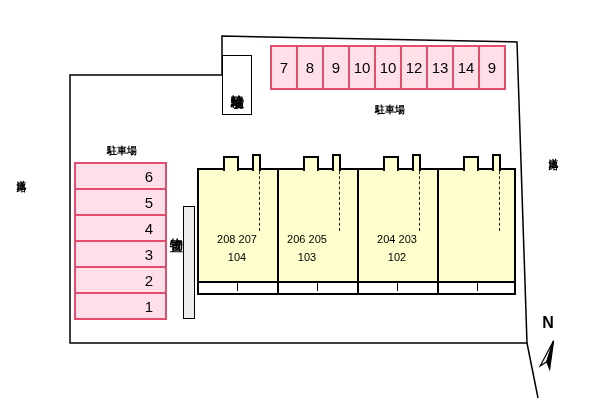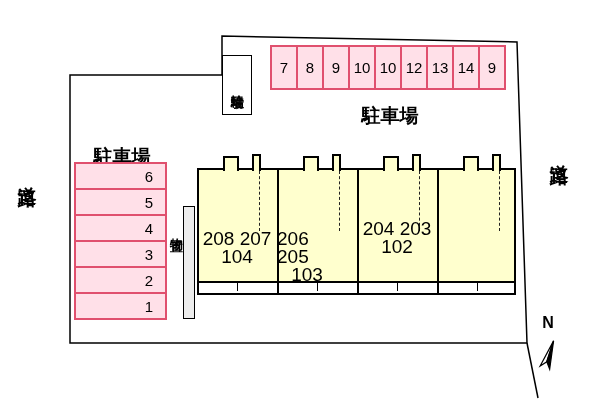--- a/index.html
+++ b/index.html
@@ -8,40 +8,40 @@
     --bfill:#ffffce;
     --ink:#000000;
   }
   html,body{margin:0;padding:0;background:#fff;}
   .plan{
     position:relative;width:600px;height:400px;background:#ffffff;
     font-family:"Liberation Sans", sans-serif;color:var(--ink);overflow:hidden;
   }
   .abs{position:absolute;box-sizing:border-box;}
   .vtext{writing-mode:vertical-rl;text-orientation:upright;letter-spacing:2px;}
-  .lbl{font-weight:bold;font-size:19px;}
+  .lbl{font-weight:bold;font-size:10px;}
   
   .prow{display:flex;flex-direction:row;}
   .pcol{display:flex;flex-direction:column;}
   .pcell{
     box-sizing:border-box;background:var(--pfill);border:2px solid var(--pborder);
     display:flex;align-items:center;justify-content:center;font-size:15px;color:#000;
   }
   .pcell.h{width:28px;height:45px;margin-left:-2px;}
   .pcell.h:first-child{margin-left:0;}
   .pcell.v{width:93px;height:28px;margin-top:-2px;justify-content:flex-end;padding-right:12px;}
   .pcell.v:first-child{margin-top:0;}
   
   .bmain{background:var(--bfill);border:2px solid #000;}
   .bnotch{background:var(--bfill);border:2px solid #000;border-bottom:none;}
   .bdash{border-left:1.5px dashed #222;}
   .bdiv{border-left:2px solid #000;}
   .bstrip{background:#ffffff;border-top:2px solid #000;}
   .btick{border-left:1.5px solid #000;}
-  .unit-label{display:flex;flex-direction:column;align-items:center;font-size:19px;line-height:18px;}
+  .unit-label{display:flex;flex-direction:column;align-items:center;font-size:11px;line-height:18px;}
   .shed{background:#ededed;border:1.5px solid #000;}
   .bikebox{border:1.5px solid #000;background:#fff;display:flex;align-items:center;justify-content:center;}
   .north-n{font-weight:bold;font-size:16px;text-align:center;}
 </style>
 </head>
 <body>
 
 <div class="plan">
 
   <svg class="abs" style="left:0;top:0;" width="600" height="400">
@@ -109,21 +109,21 @@
   <div class="abs bdiv" style="left:437px;top:168px;height:127px;"></div>
 
   <div class="abs unit-label" style="left:197px;top:230px;width:80px;">
     <span>208 207</span>
     <span>104</span>
   </div>
   <div class="abs unit-label" style="left:277px;top:230px;width:60px;">
     <span>206 205</span>
     <span>103</span>
   </div>
-  <div class="abs unit-label" style="left:357px;top:220px;width:80px;">
+  <div class="abs unit-label" style="left:357px;top:230px;width:80px;">
     <span>204 203</span>
     <span>102</span>
   </div>
 
   <div class="abs north-n" style="left:534px;top:314px;width:28px;">N</div>
   <svg class="abs" style="left:535px;top:332px;" width="26" height="54">
     <g transform="translate(13,26) rotate(18)">
       <polygon points="0,-18 -5,10 0,4" fill="#ffffff" stroke="#000" stroke-width="1.2"></polygon>
       <polygon points="0,-18 5,10 0,4" fill="#000000" stroke="#000" stroke-width="1.2"></polygon>
     </g>

